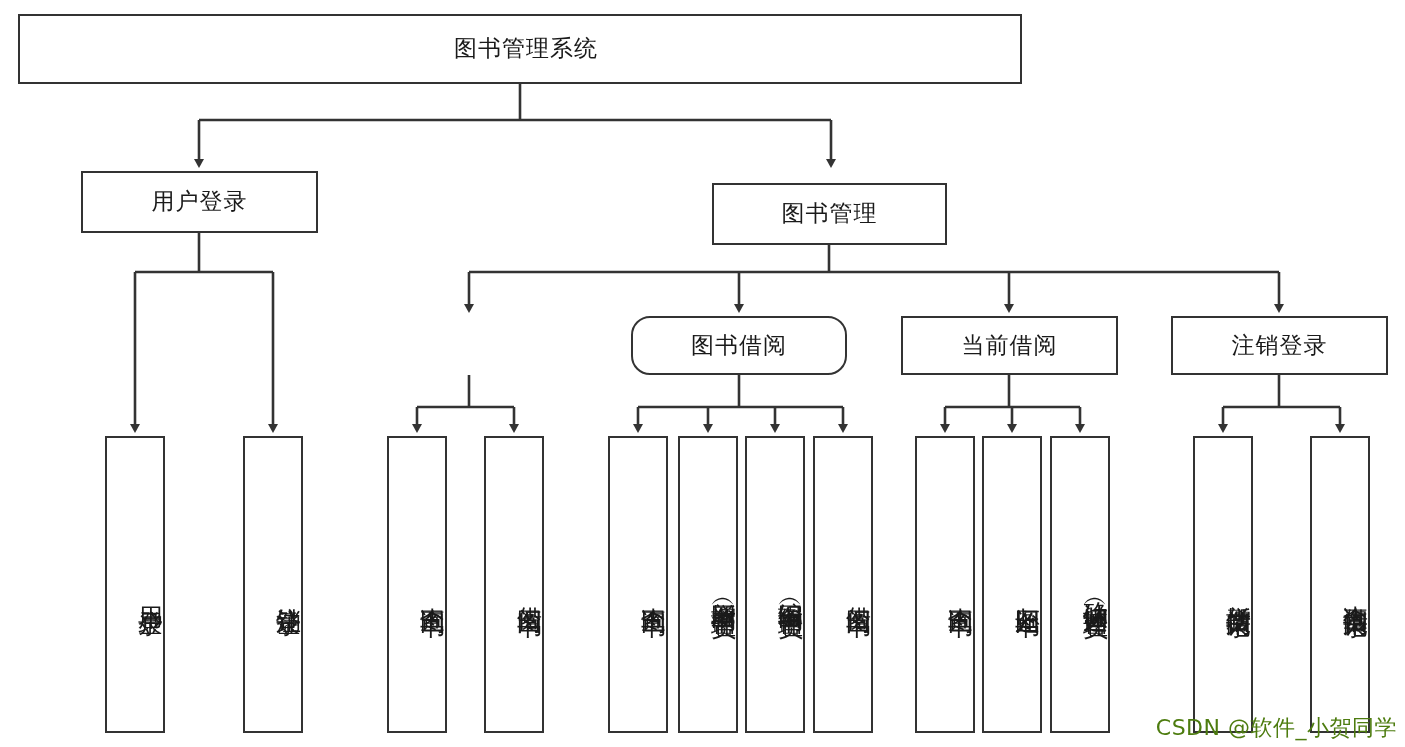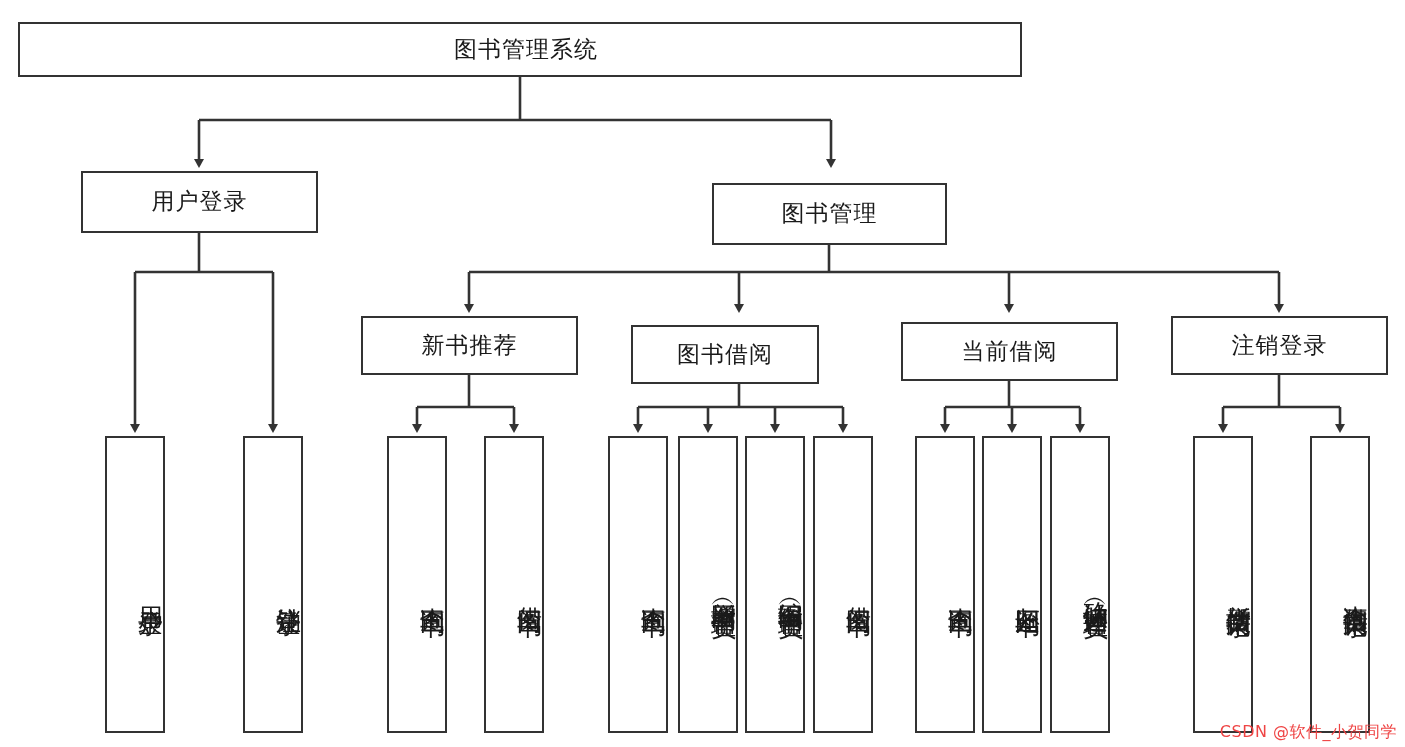--- a/index.html
+++ b/index.html
@@ -53,22 +53,22 @@
   .node.vert .vtext {
     writing-mode: vertical-rl;
     text-orientation: upright;
     display: block;
     text-align: left;
   }
   #watermark {
     position: absolute;
     right: 8px;
     bottom: 4px;
-    font-size: 16px;
-    color: #ef4444;
+    font-size: 22px;
+    color: #4d7c0f;
     letter-spacing: 0.5px;
     white-space: nowrap;
     font-family: "DejaVu Sans", "Liberation Sans", sans-serif;
   }
 </style>
 </head>
 <body>
 
 <div id="canvas">
 
@@ -116,38 +116,35 @@
       <path d="M1012,407 L1012,425" marker-end="url(#arrow)"></path>
       <path d="M1080,407 L1080,425" marker-end="url(#arrow)"></path>
 
       <path d="M1279,375 L1279,407"></path>
       <path d="M1223,407 L1340,407"></path>
       <path d="M1223,407 L1223,425" marker-end="url(#arrow)"></path>
       <path d="M1340,407 L1340,425" marker-end="url(#arrow)"></path>
     </g>
   </svg>
 
-  <div class="node horiz" id="root-node" style="left: 18px; top: 22px; width: 1004px; height: 55px; padding-left: 12px;">
+  <div class="node horiz" id="root-node" style="left: 18px; top: 14px; width: 1004px; height: 70px; padding-left: 12px;">
       <span>图书管理系统</span>
     </div>
 
   <div class="node horiz" id="l2-0" style="left: 81px; top: 171px; width: 237px; height: 62px;">
       <span>用户登录</span>
     </div>
   <div class="node horiz" id="l2-1" style="left: 712px; top: 171px; width: 235px; height: 62px; margin-top: 12px;">
       <span>图书管理</span>
     </div>
 
-  <div class="node horiz" id="l3-0" style="left: 361px; top: 316px; width: 217px; height: 59px;">
-      <span>新书推荐</span>
-    </div>
-  <div class="node horiz" id="l3-1" style="left: 631px; top: 325px; width: 188px; height: 59px;">
+  <div class="node horiz" id="l3-1" style="left: 631px; top: 316px; width: 216px; height: 59px; border-radius: 19px;">
       <span>图书借阅</span>
     </div>
-  <div class="node horiz" id="l3-2" style="left: 901px; top: 316px; width: 217px; height: 59px; margin-top: 6px;">
+  <div class="node horiz" id="l3-2" style="left: 901px; top: 316px; width: 217px; height: 59px;">
       <span>当前借阅</span>
     </div>
   <div class="node horiz" id="l3-3" style="left: 1171px; top: 316px; width: 217px; height: 59px;">
       <span>注销登录</span>
     </div>
 
   <div class="node vert" id="lf-0" style="left: 105px; top: 436px; width: 60px; height: 297px;">
       <span class="vtext">用户登录</span>
     </div>
   <div class="node vert" id="lf-1" style="left: 243px; top: 436px; width: 60px; height: 297px;">

